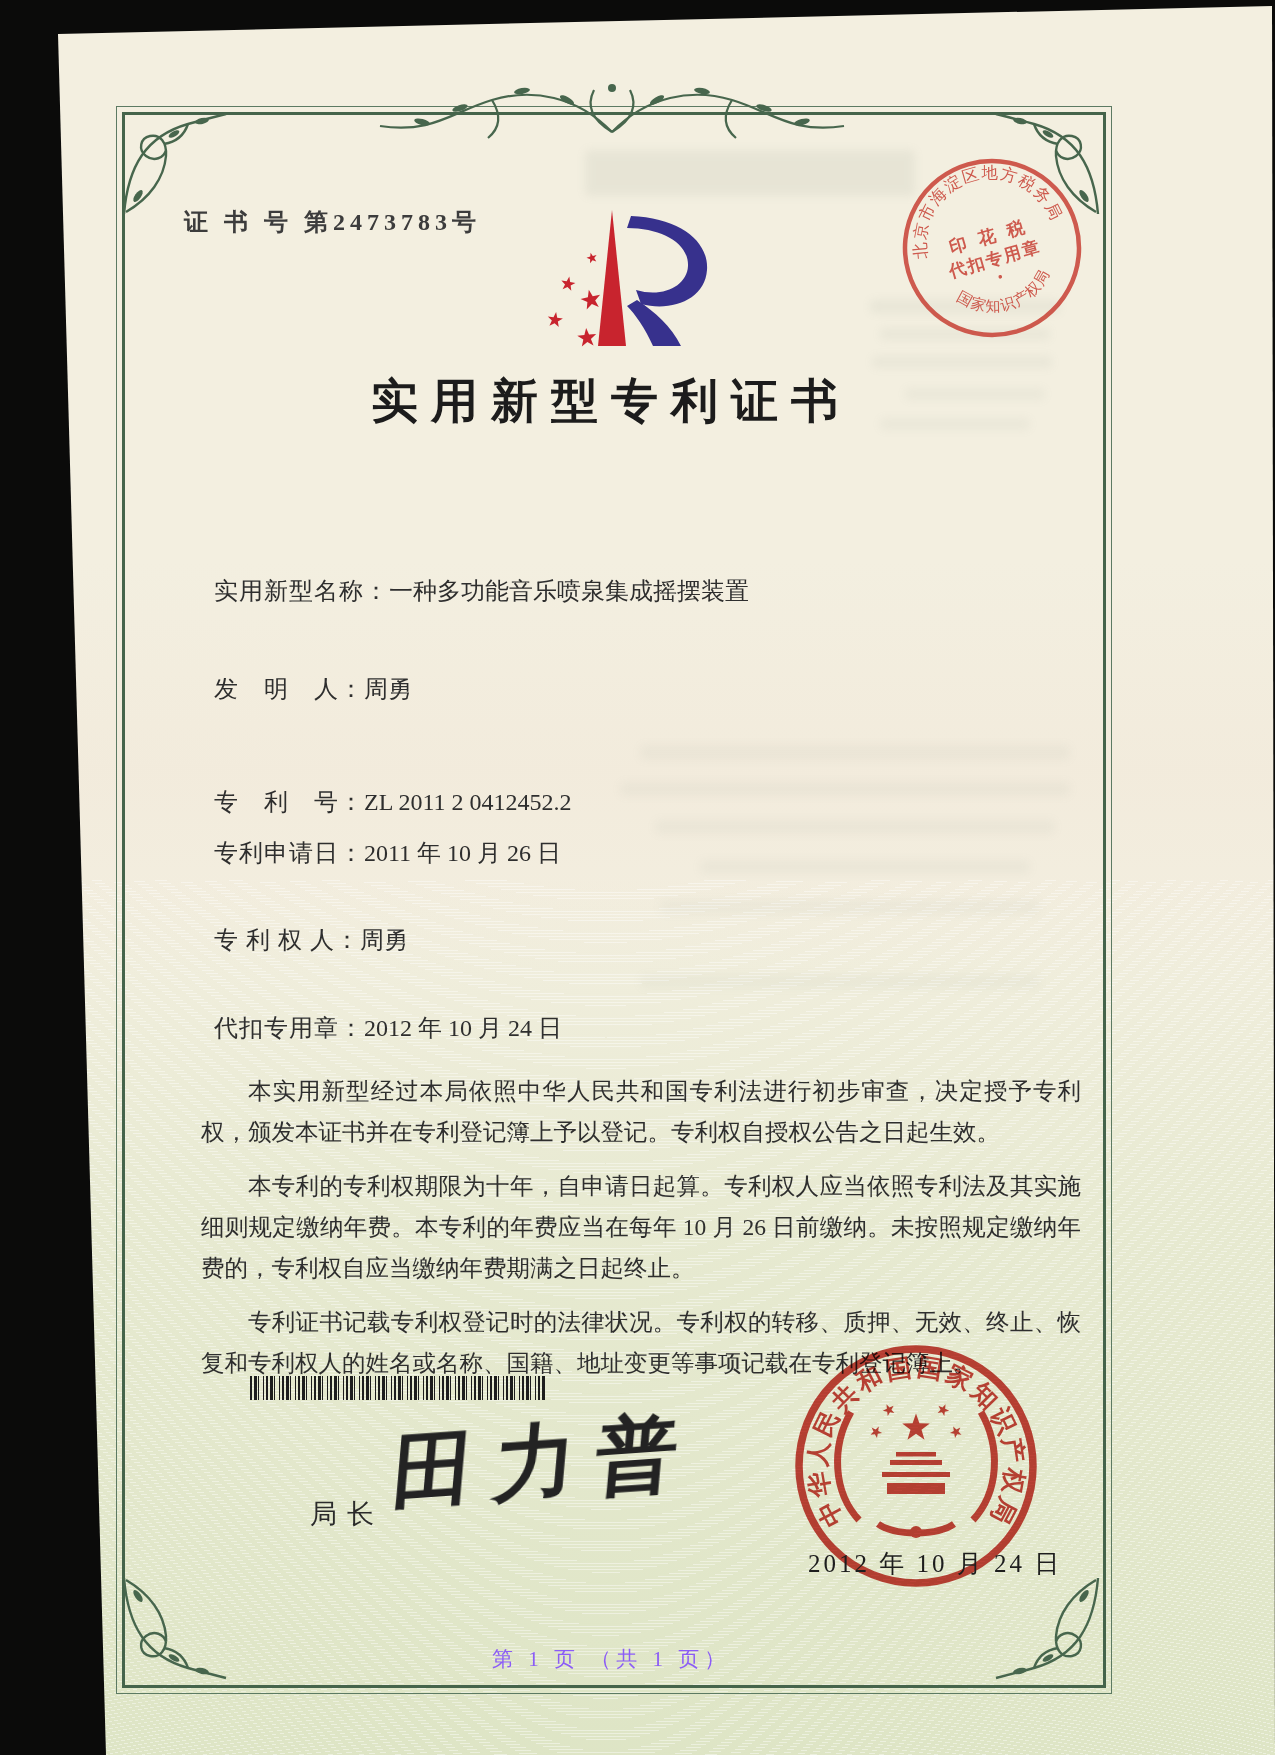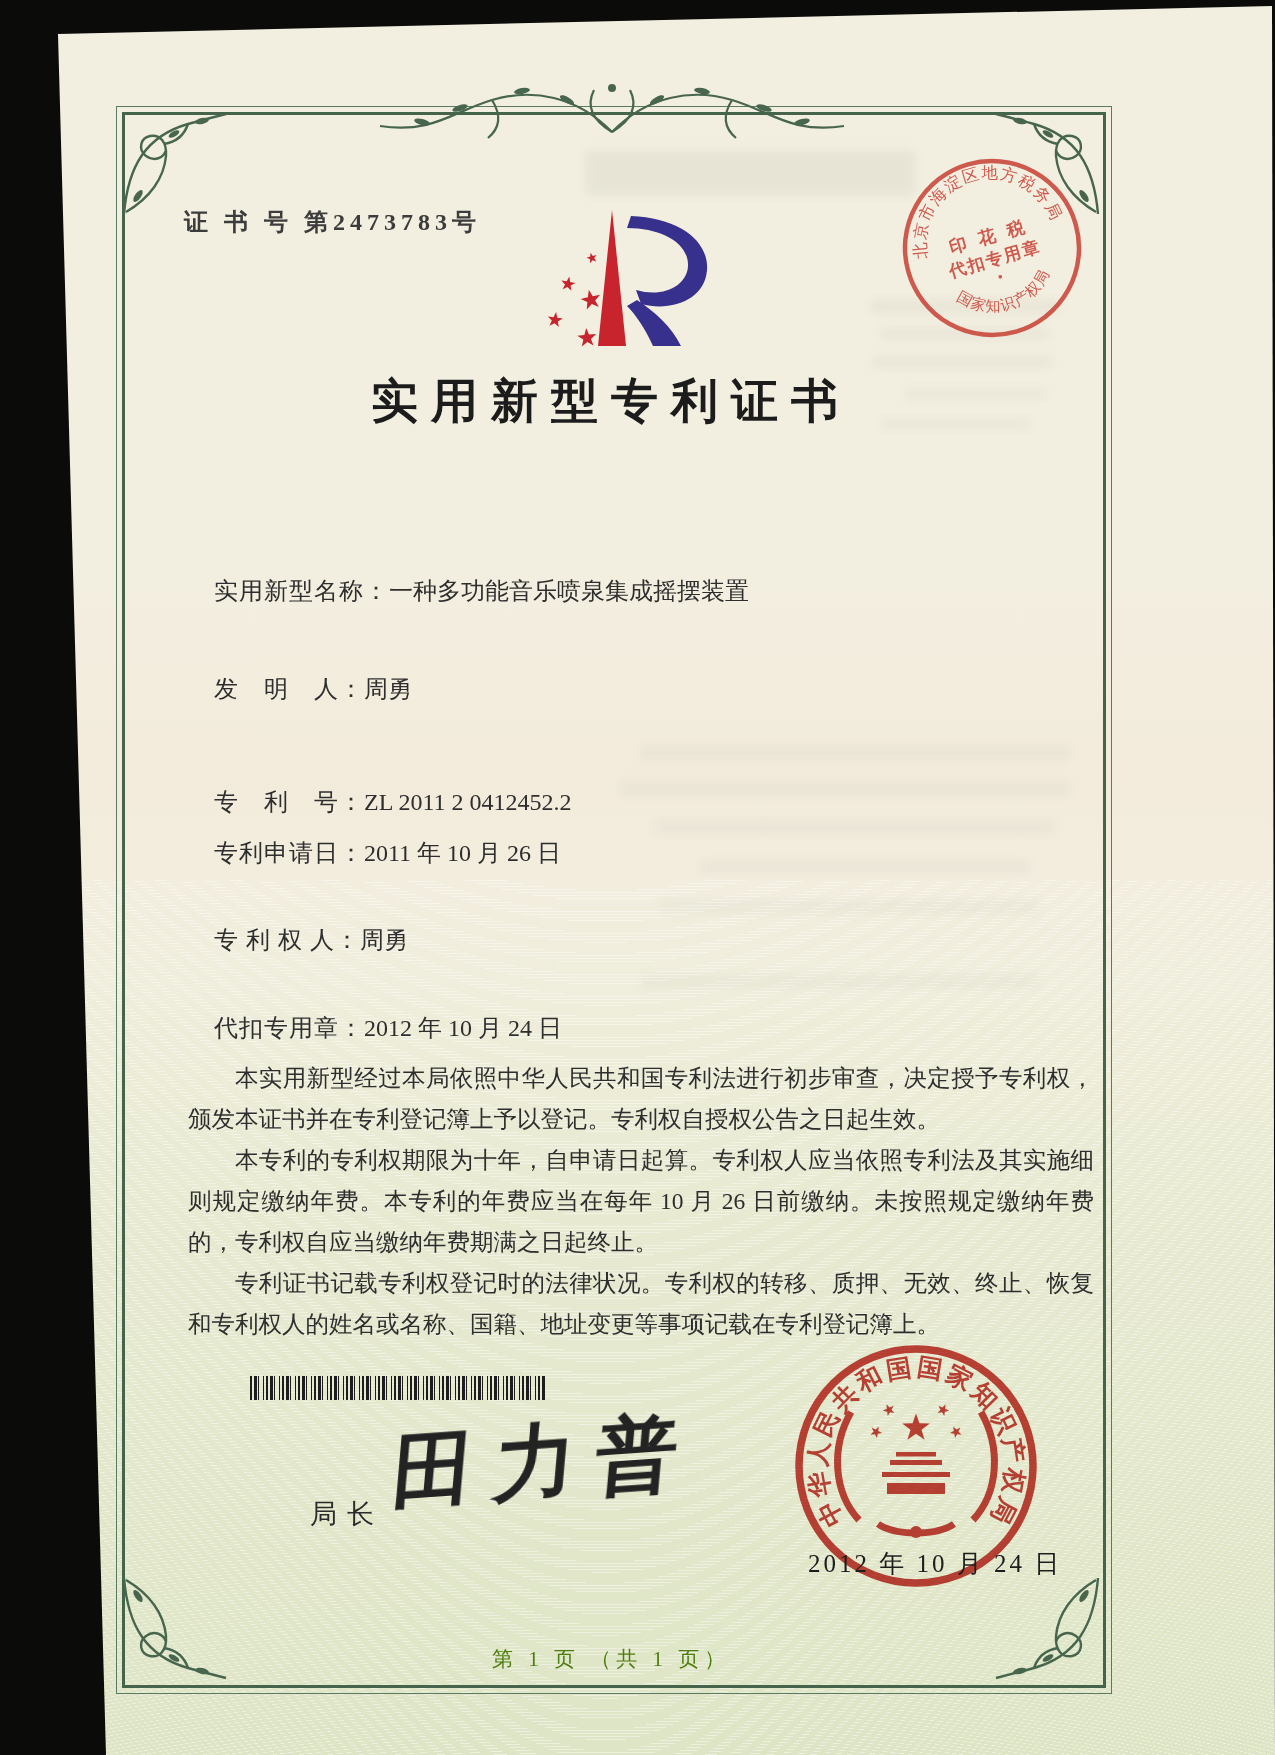--- a/index.html
+++ b/index.html
@@ -26,28 +26,28 @@
   
   .content{position:absolute;inset:0;z-index:5;color:#2a2a2a;}
   .cert-no{position:absolute;left:184px;top:206px;font-size:24px;letter-spacing:5px;color:#3c3c3c;font-weight:bold;}
   .logo{position:absolute;left:495px;top:208px;}
   .title{position:absolute;left:122px;top:370px;width:978px;text-align:center;
     font-size:47px;font-weight:700;letter-spacing:13px;color:#1c1c1c;}
   .field{position:absolute;left:214px;font-size:24px;color:#2e2e2e;white-space:nowrap;}
   .field .lbl{letter-spacing:1px;}
   .paras{position:absolute;left:188px;top:1058px;width:906px;font-size:23.5px;line-height:41px;
     text-align:justify;color:#2e2e2e;}
-  .paras p{margin:0;text-indent:2em;}
+  .paras p{margin:13px;text-indent:2em;}
   .barcode{position:absolute;left:250px;top:1376px;width:296px;height:24px;
     background:repeating-linear-gradient(90deg,#1d1d1d 0 2px,rgba(0,0,0,0) 2px 4px,#1d1d1d 4px 7px,rgba(0,0,0,0) 7px 8px,#1d1d1d 8px 9px,rgba(0,0,0,0) 9px 13px,#1d1d1d 13px 14px,rgba(0,0,0,0) 14px 16px);}
   .sig-label{position:absolute;left:310px;top:1496px;font-size:27px;letter-spacing:10px;color:#2b2b2b;}
   .sig-name{position:absolute;left:392px;top:1408px;font-size:82px;font-weight:700;color:#232323;
     letter-spacing:20px;transform:rotate(-4deg) skewX(-9deg);filter:blur(.3px);white-space:nowrap;}
   .footer{position:absolute;left:122px;top:1645px;width:978px;text-align:center;
-    font-size:21px;letter-spacing:5px;color:#4d7c0f;}
+    font-size:21px;letter-spacing:5px;color:#8b5cf6;}
   
   .tax-stamp{position:absolute;left:896px;top:152px;width:192px;height:192px;
     transform:rotate(-16deg);opacity:.88;z-index:6;}
   .big-seal{position:absolute;left:790px;top:1340px;width:252px;height:252px;
     opacity:.92;mix-blend-mode:multiply;z-index:6;}
   .seal-date{position:absolute;left:808px;top:1547px;font-size:25px;letter-spacing:3px;
     color:#1d1d1d;z-index:7;white-space:nowrap;}
   svg text{font-family:"Liberation Serif","DejaVu Serif",serif;}
 </style>
 </head>

